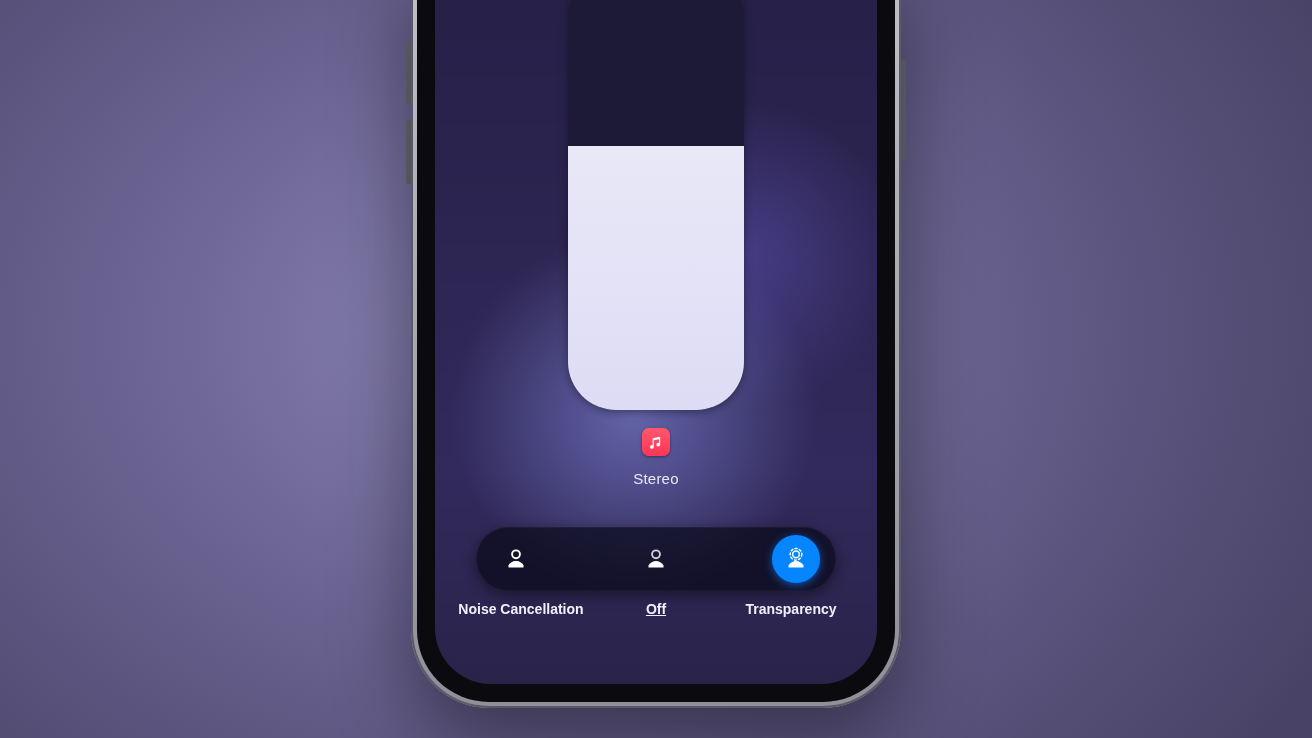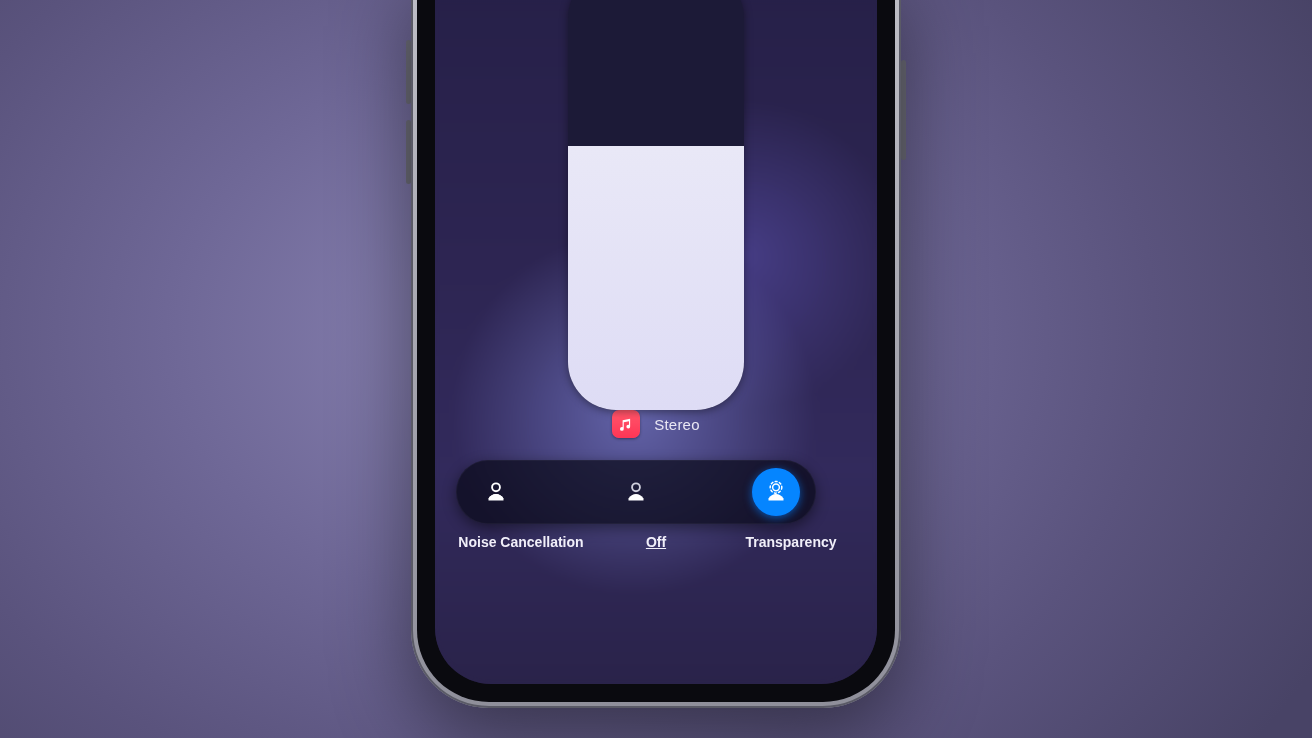--- a/index.html
+++ b/index.html
@@ -46,32 +46,32 @@
     margin-top: 0; width: 176px; height: 440px; border-radius: 48px;
     background: #1c1a36; overflow: hidden; position: relative;
     box-shadow: 0 2px 8px rgba(0,0,0,.4);
   }
   .vol-fill {
     position:absolute; left:0; right:0; bottom:0;
     background: linear-gradient(180deg,#e9e8f6,#dedcf4);
   }
 
   
-  .app-row { display:flex; flex-direction:row; align-items:center; gap:14px; }
+  .app-row { display:flex; flex-direction:column; align-items:center; gap:14px; margin-top:18px;}
   .music-icon {
     width:28px; height:28px; border-radius:7px;
     background: linear-gradient(180deg,#ff5a6e,#ff3756);
     display:flex; align-items:center; justify-content:center;
     box-shadow: 0 1px 3px rgba(0,0,0,.4);
   }
   .music-icon svg { width:18px; height:18px; }
   .app-label { color:#e9e7f3; font-size:15px; font-weight:500; letter-spacing:.2px; }
 
   
-  .mode-wrap { margin-top:22px; display:flex; flex-direction:column; align-items:flex-start; }
+  .mode-wrap { margin-top:40px; display:flex; flex-direction:column; align-items:center; }
   .mode-pill {
     width: 360px; height: 64px; border-radius: 40px;
     background: rgba(10,10,25,.72);
     display:flex; align-items:center; justify-content:space-between;
     padding: 0 16px;
     box-shadow: 0 4px 14px rgba(0,0,0,.45), inset 0 0 0 1px rgba(255,255,255,.04);
   }
   .mode-btn {
     width: 48px; height: 48px; border-radius: 50%; display:flex; align-items:center; justify-content:center;
     cursor:pointer;

